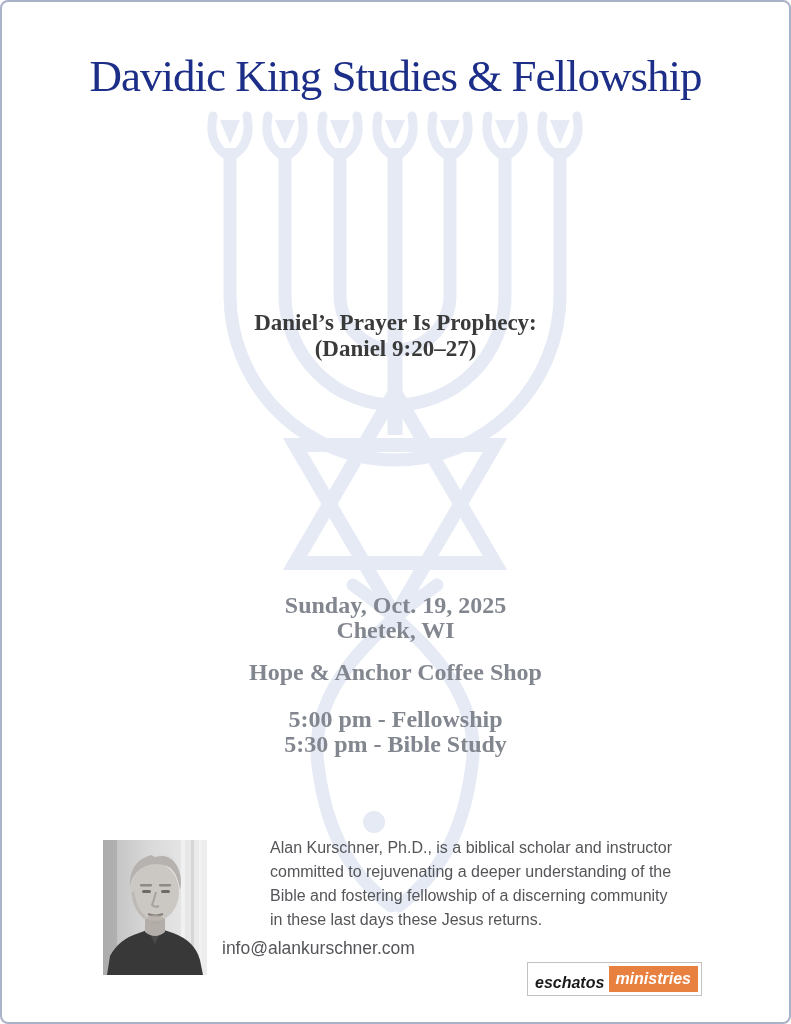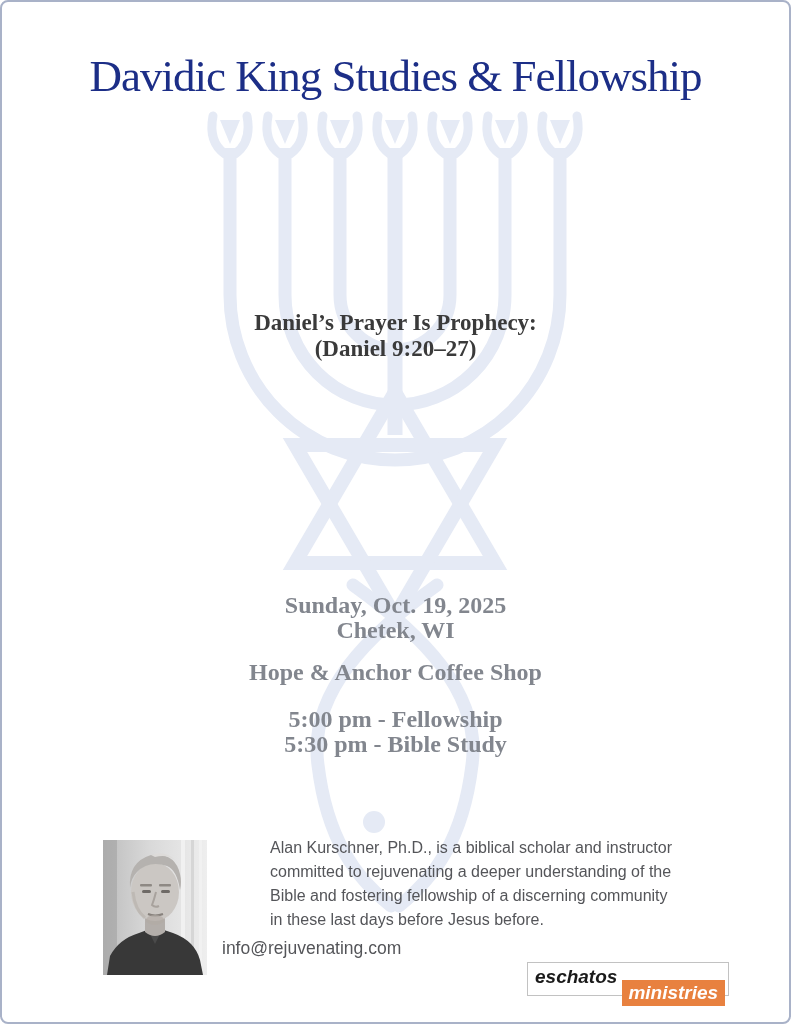--- a/index.html
+++ b/index.html
@@ -36,23 +36,23 @@
     position:absolute;left:222px;top:836px;width:480px;
     font-family:"Liberation Sans", sans-serif;font-size:16px;line-height:24px;
     color:#545559;text-align:left;margin-left:48px;
   }
   .bio-email{
     position:absolute;left:222px;top:938px;
     font-family:"Liberation Sans", sans-serif;font-size:17.5px;color:#545559;
   }
   .logo{
     position:absolute;left:527px;top:962px;height:34px;box-sizing:border-box;
-    border:1px solid #c2c2c2;background:#ffffff;display:flex;align-items:flex-start;
+    border:1px solid #c2c2c2;background:#ffffff;display:flex;align-items:flex-end;
     padding:3px 3px 3px 7px;font-family:"Liberation Sans", sans-serif;
-    font-weight:bold;font-style:italic;font-size:19px;
+    font-weight:bold;font-style:italic;font-size:16px;
   }
   .logo-word1{color:#1a1a1a;padding-right:5px;}
   .logo-word2{
     background:#e8813f;color:#ffffff;padding:2px 7px 3px 6px;line-height:21px;margin-top:14px;
   }
 </style>
 </head>
 <body>
 
 <div class="page-border"></div>
@@ -155,23 +155,23 @@
       <ellipse cx="52" cy="80" rx="9" ry="5" fill="#b2aba5" opacity="0.65"></ellipse>
 
       <path d="M 30 52 Q 32 70 42 78" fill="none" stroke="#b8b3ae" stroke-width="3" opacity="0.7"></path>
     </svg>
   </div>
 
   <div class="bio">
     <div>Alan Kurschner, Ph.D., is a biblical scholar and instructor</div>
     <div>committed to rejuvenating a deeper understanding of the</div>
     <div>Bible and fostering fellowship of a discerning community</div>
-    <div>in these last days before Jesus before.</div>
+    <div>in these last days these Jesus returns.</div>
   </div>
 
-  <div class="bio-email">info@rejuvenating.com</div>
+  <div class="bio-email">info@alankurschner.com</div>
 
   <div class="logo">
     <span class="logo-word1">eschatos</span>
     <span class="logo-word2">ministries</span>
   </div>
 
 </div>
 
 </body></html>

